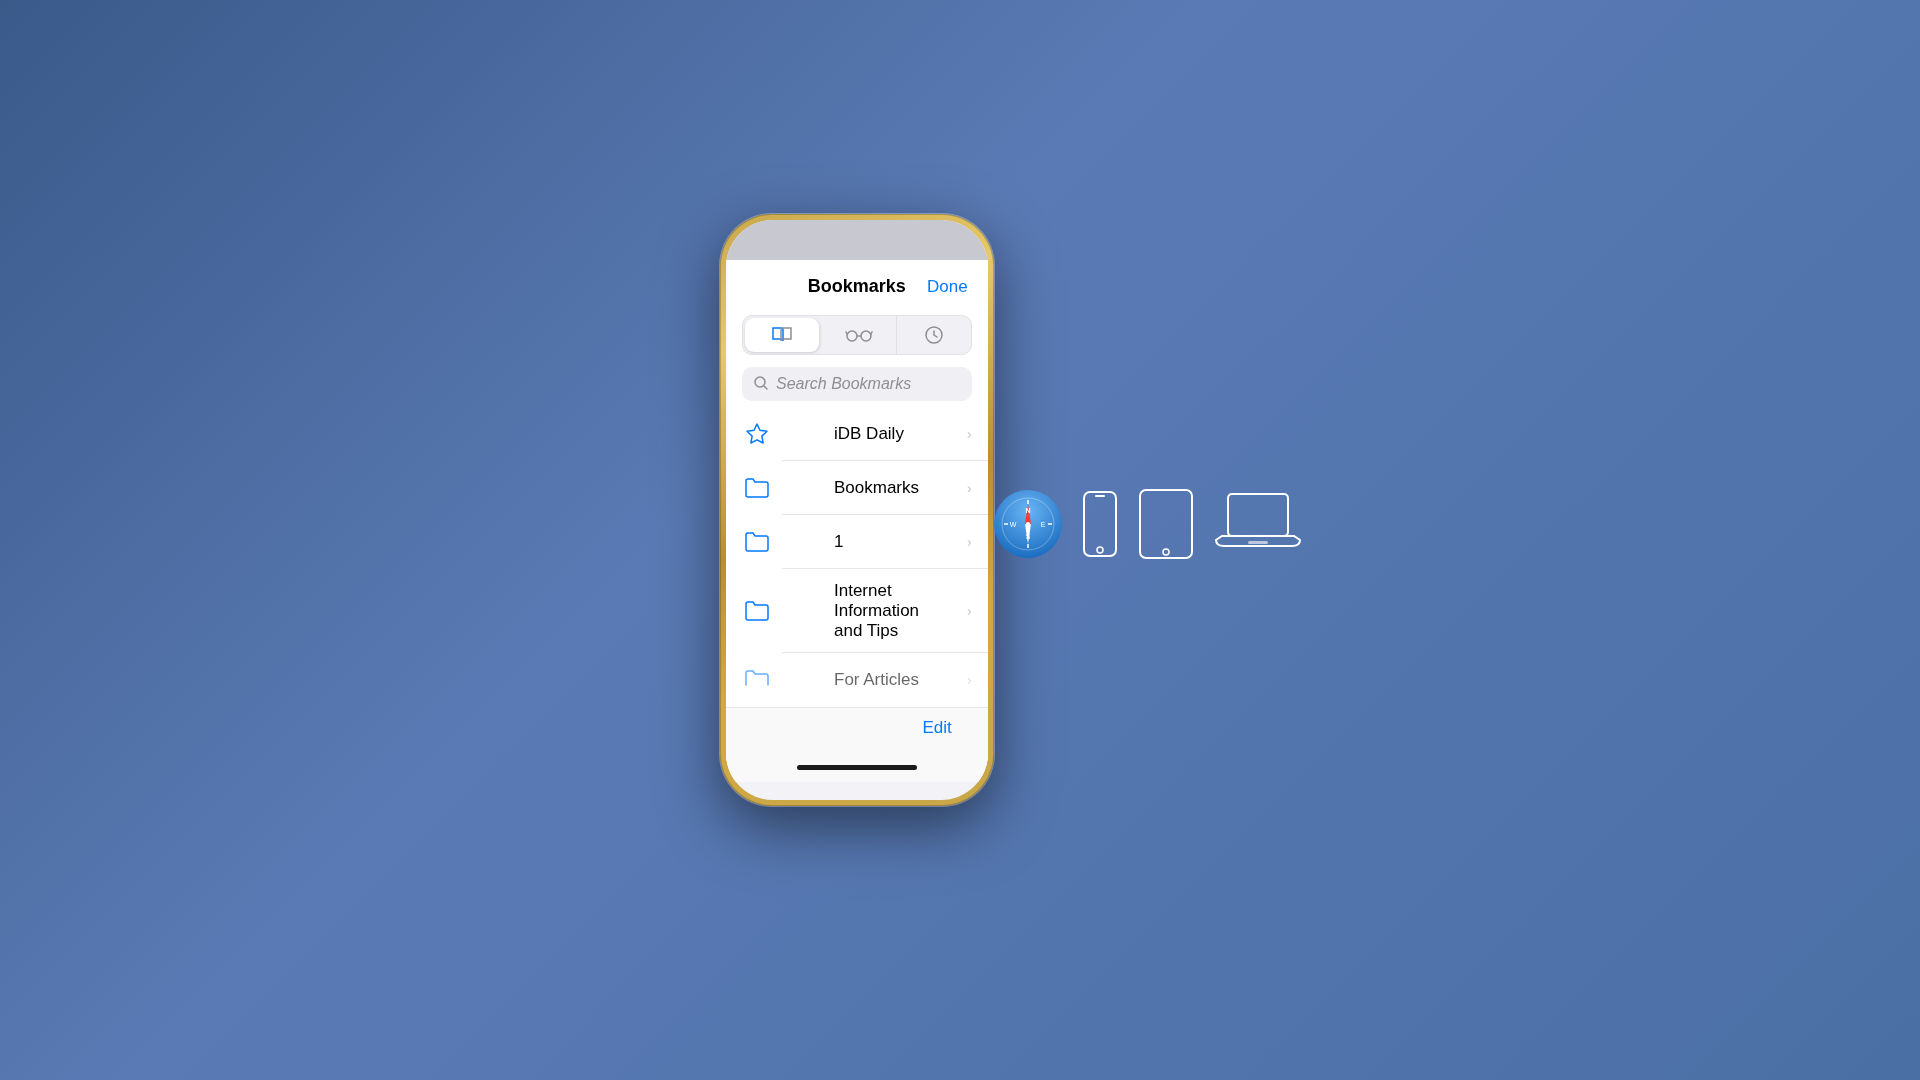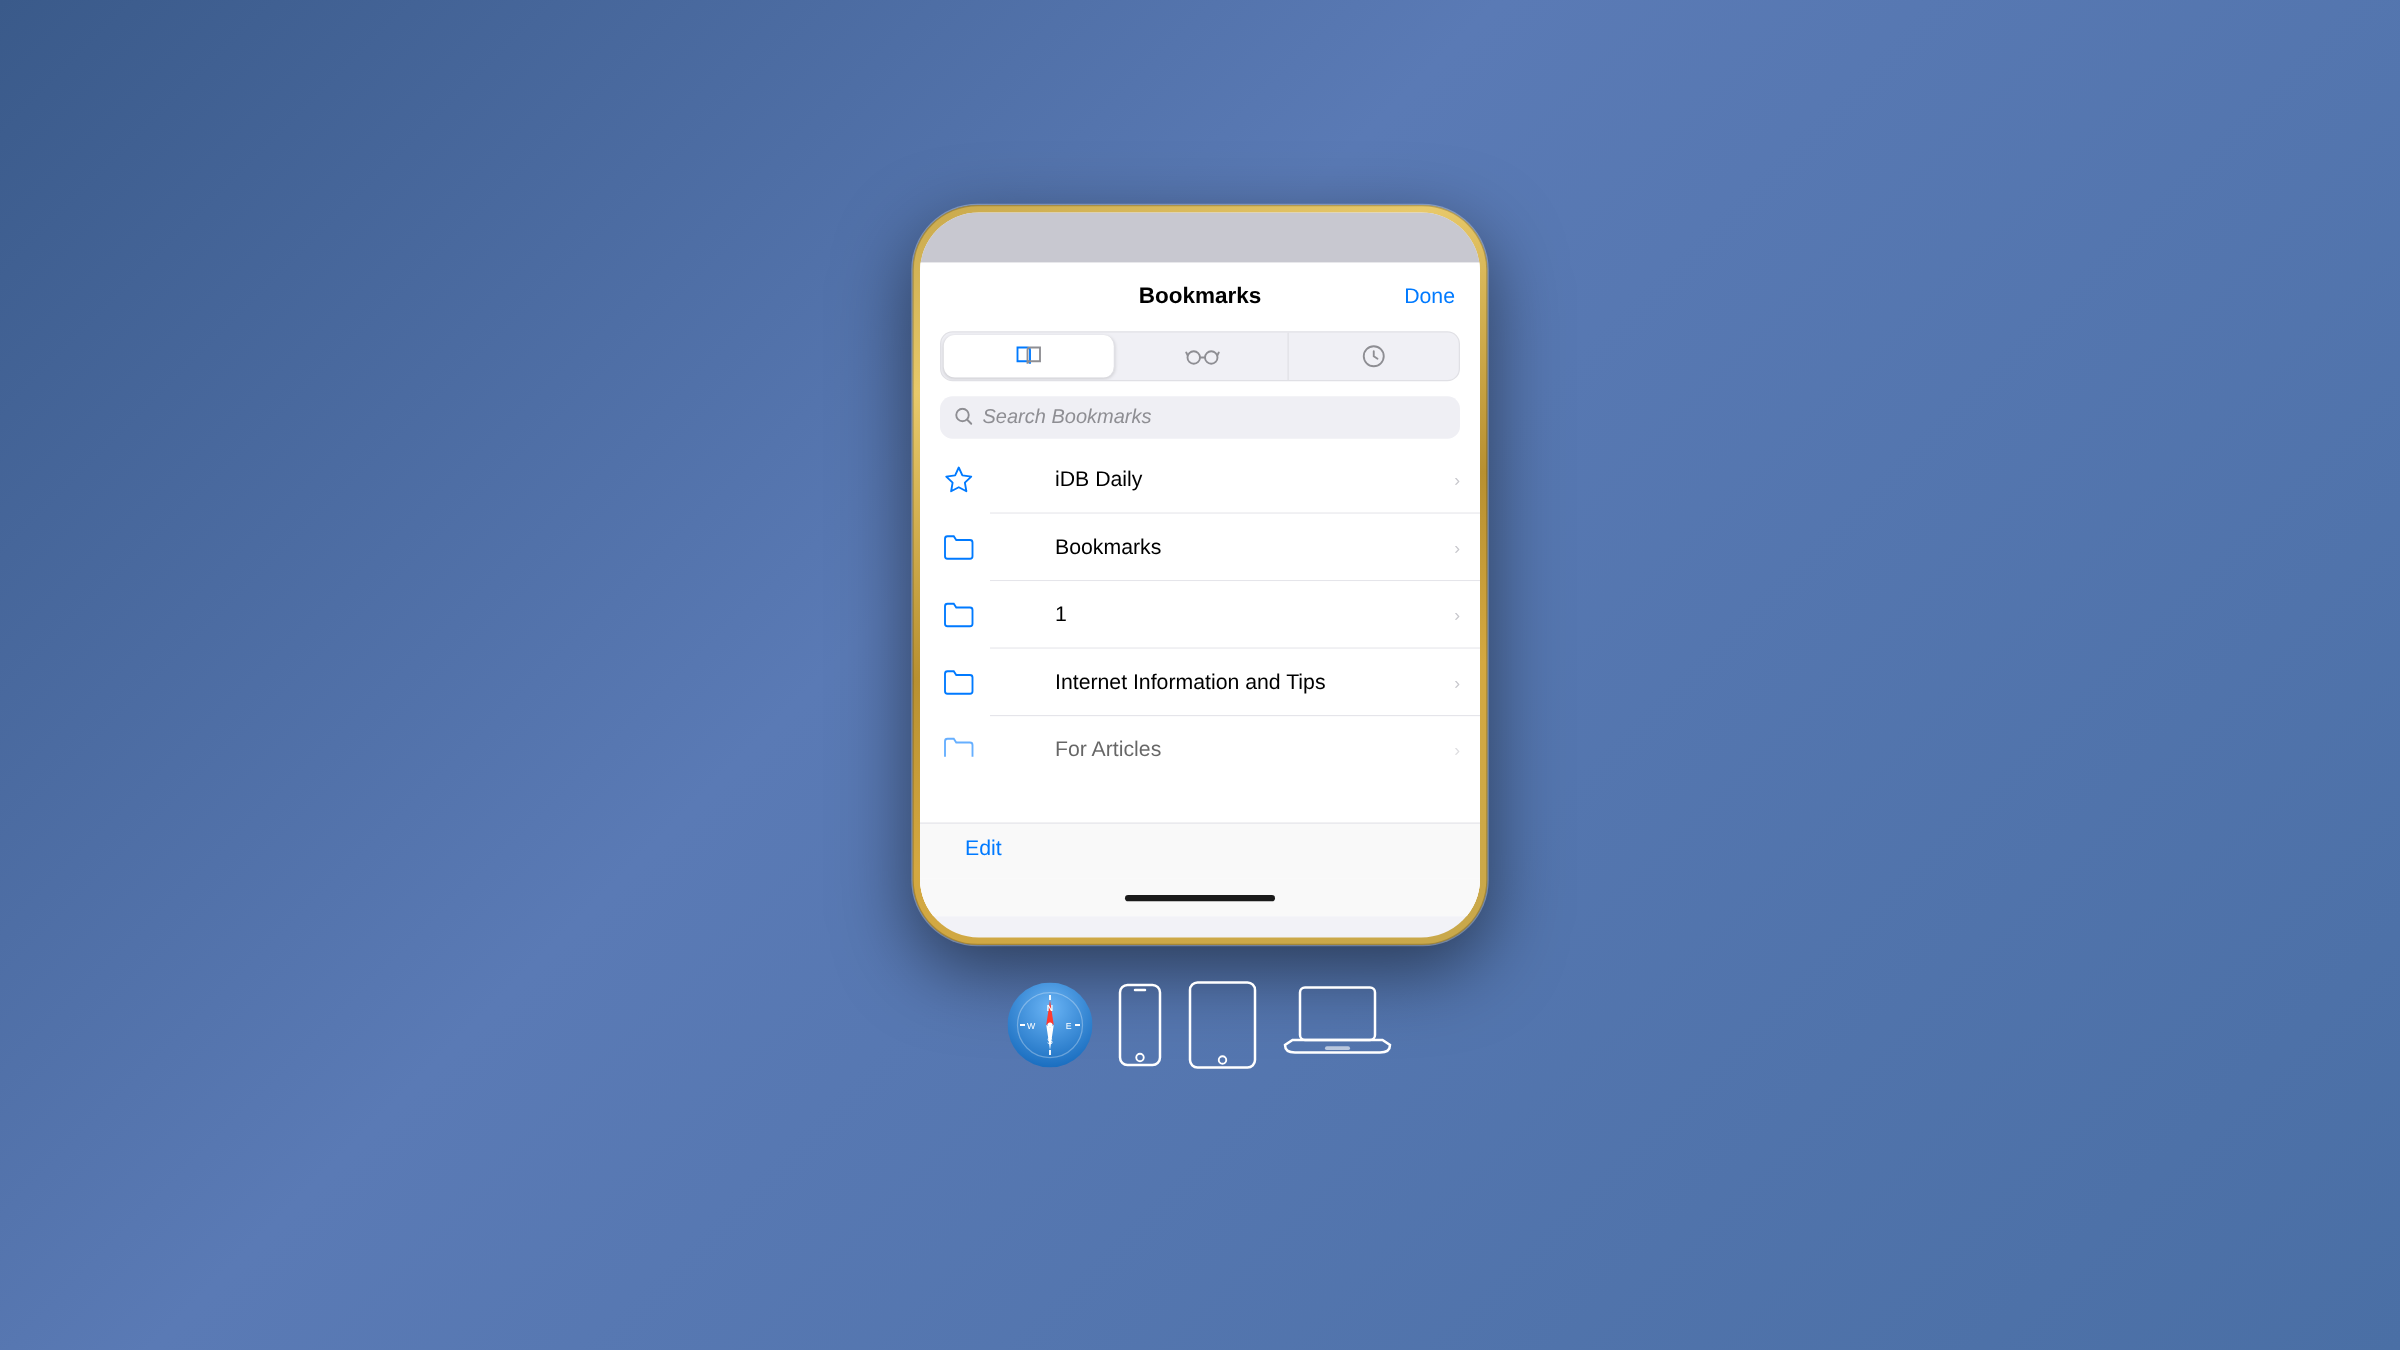--- a/index.html
+++ b/index.html
@@ -15,21 +15,20 @@
       font-family: -apple-system, 'SF Pro Display', 'Helvetica Neue', Arial, sans-serif;
       overflow: hidden;
       position: relative;
     }
 
     
     .phone-container {
       position: relative;
       width: 480px;
       display: flex;
-      flex-direction: column;
       align-items: center;
       margin-top: -60px;
     }
 
     .phone-frame {
       width: 460px;
       background: linear-gradient(160deg, #c8a84b 0%, #e8c96a 20%, #b89030 50%, #d4a840 70%, #c8a84b 100%);
       border-radius: 52px;
       padding: 6px;
       box-shadow:
@@ -201,24 +200,24 @@
 
     .chevron {
       color: #c7c7cc;
       font-size: 14px;
       font-weight: 500;
     }
 
     
     .bookmarks-footer {
       display: flex;
+      justify-content: flex-end;
       padding: 10px 36px 14px;
       background: #f9f9f9;
       border-top: 1px solid #e5e5ea;
-      margin-top: 31px;
     }
 
     .edit-button {
       font-size: 17px;
       color: #007AFF;
       cursor: pointer;
       background: none;
       border: none;
     }
 

